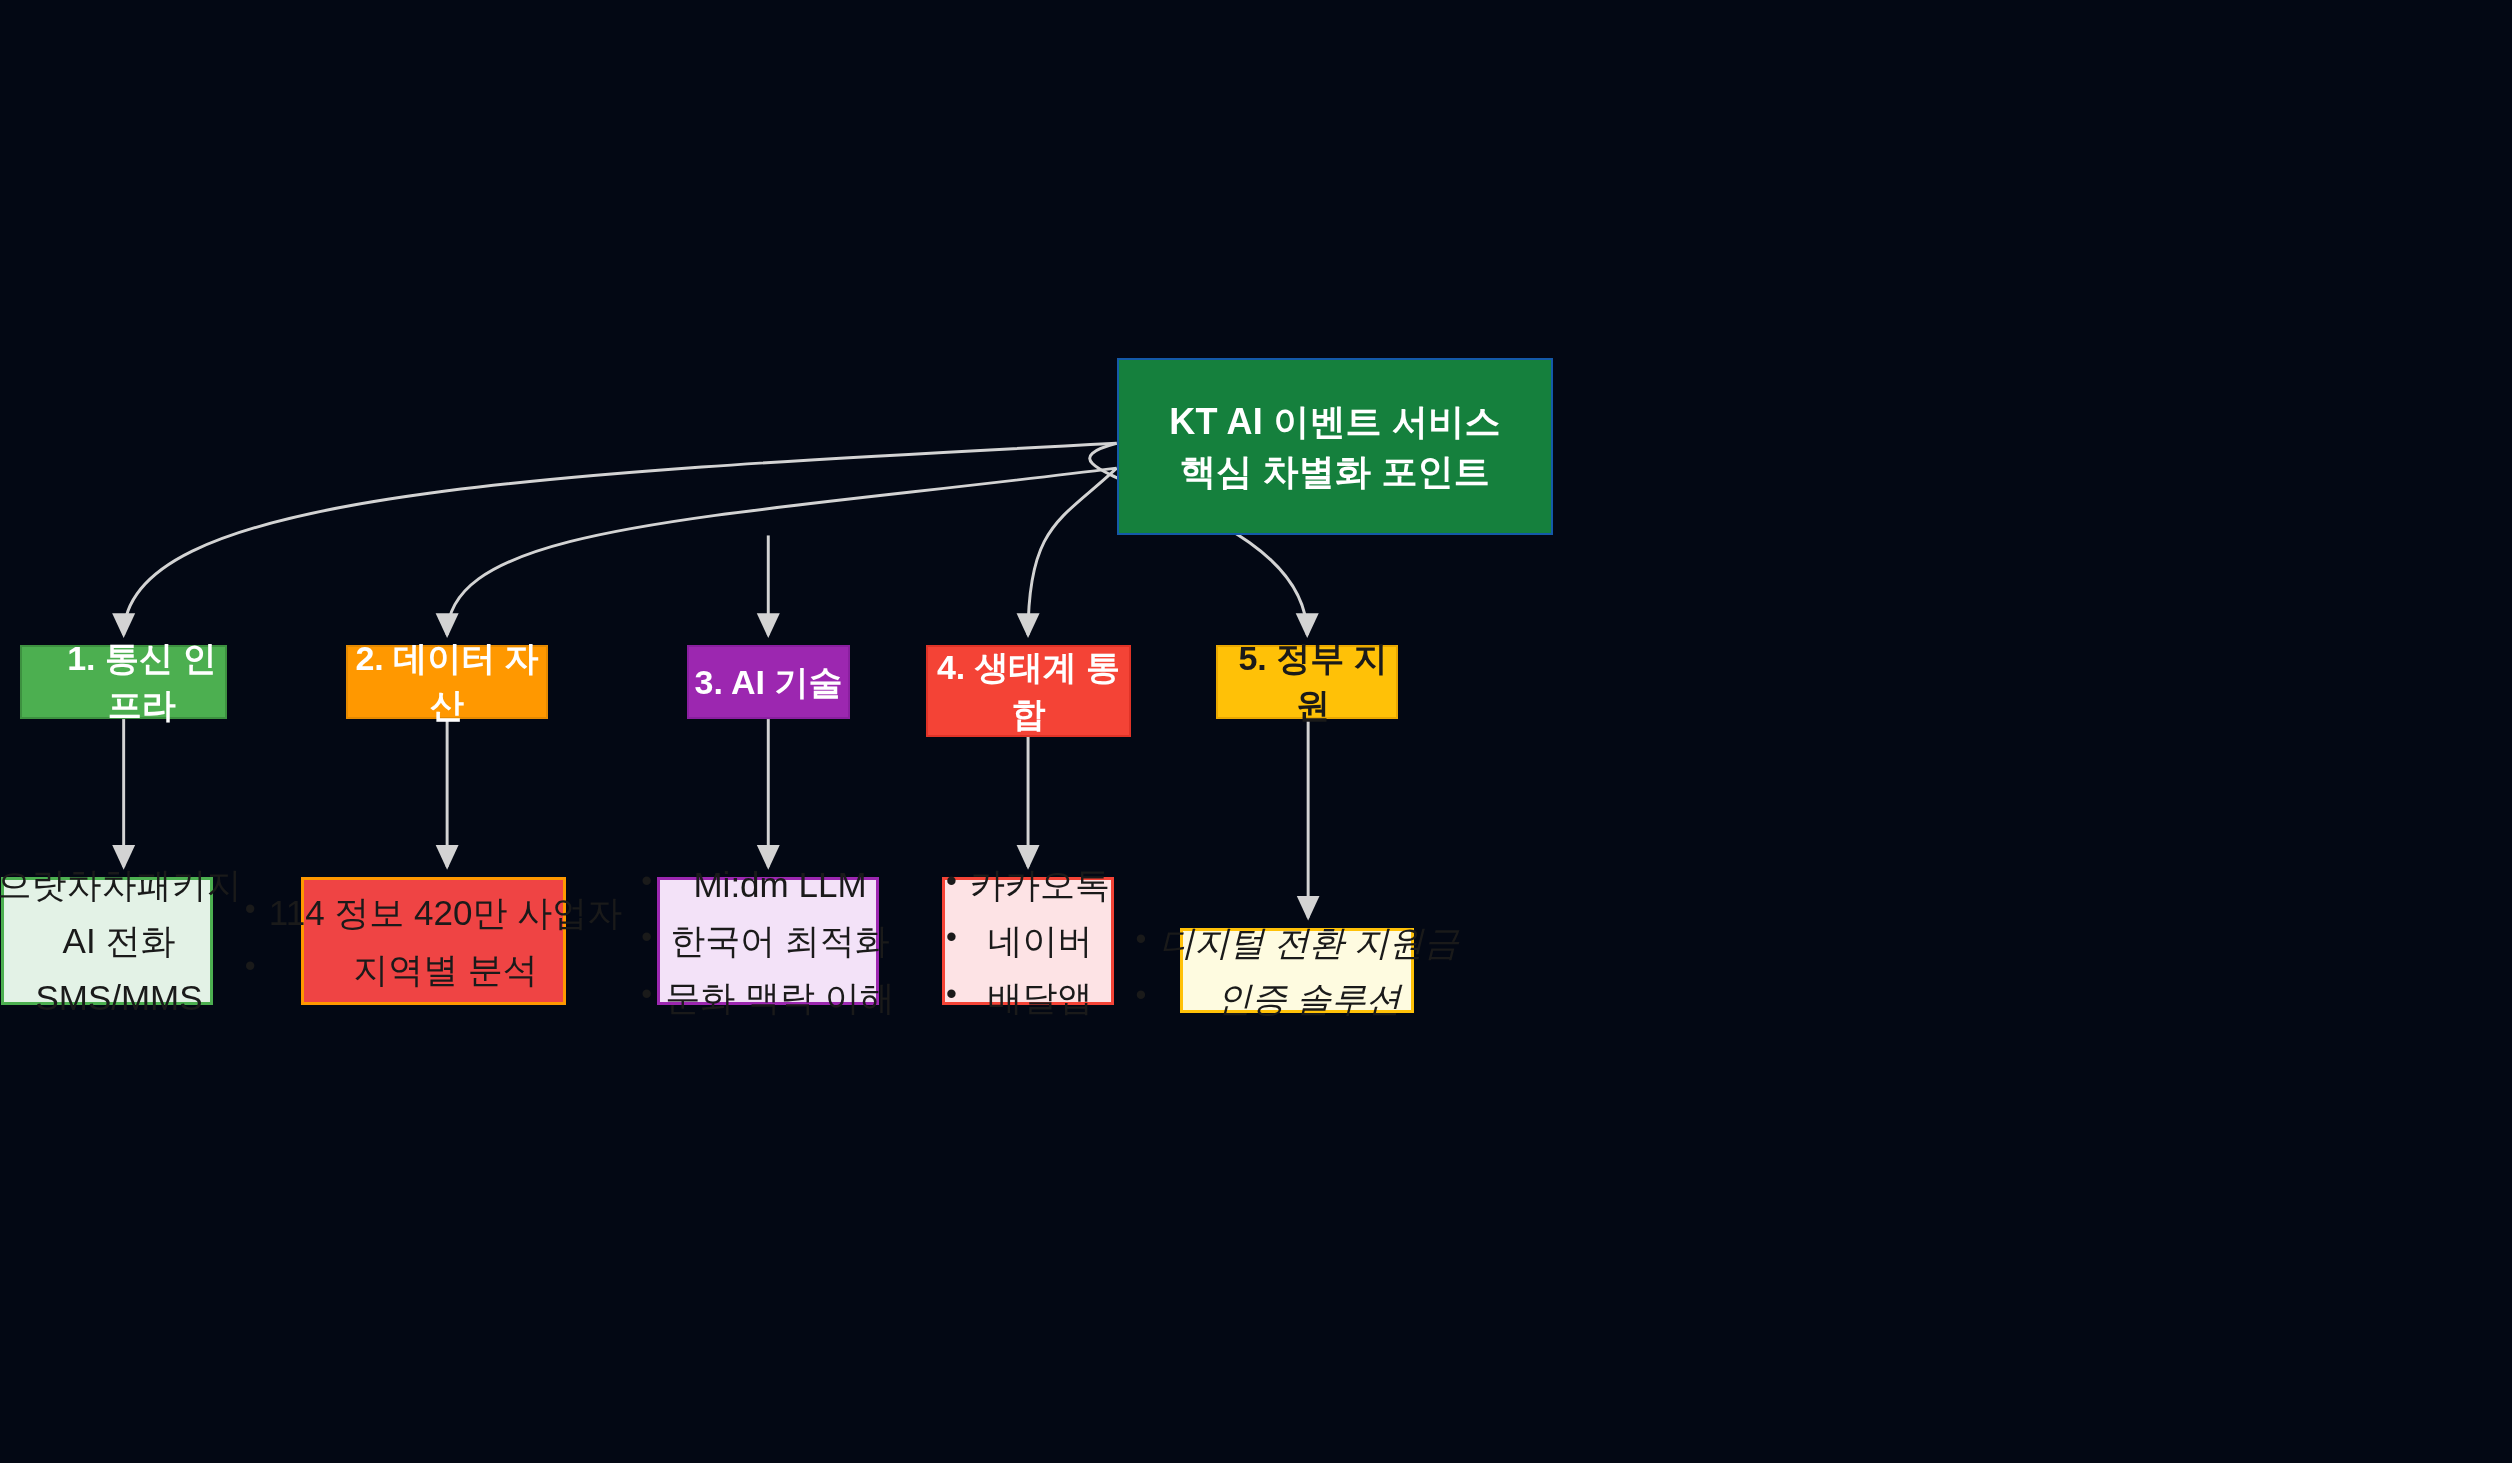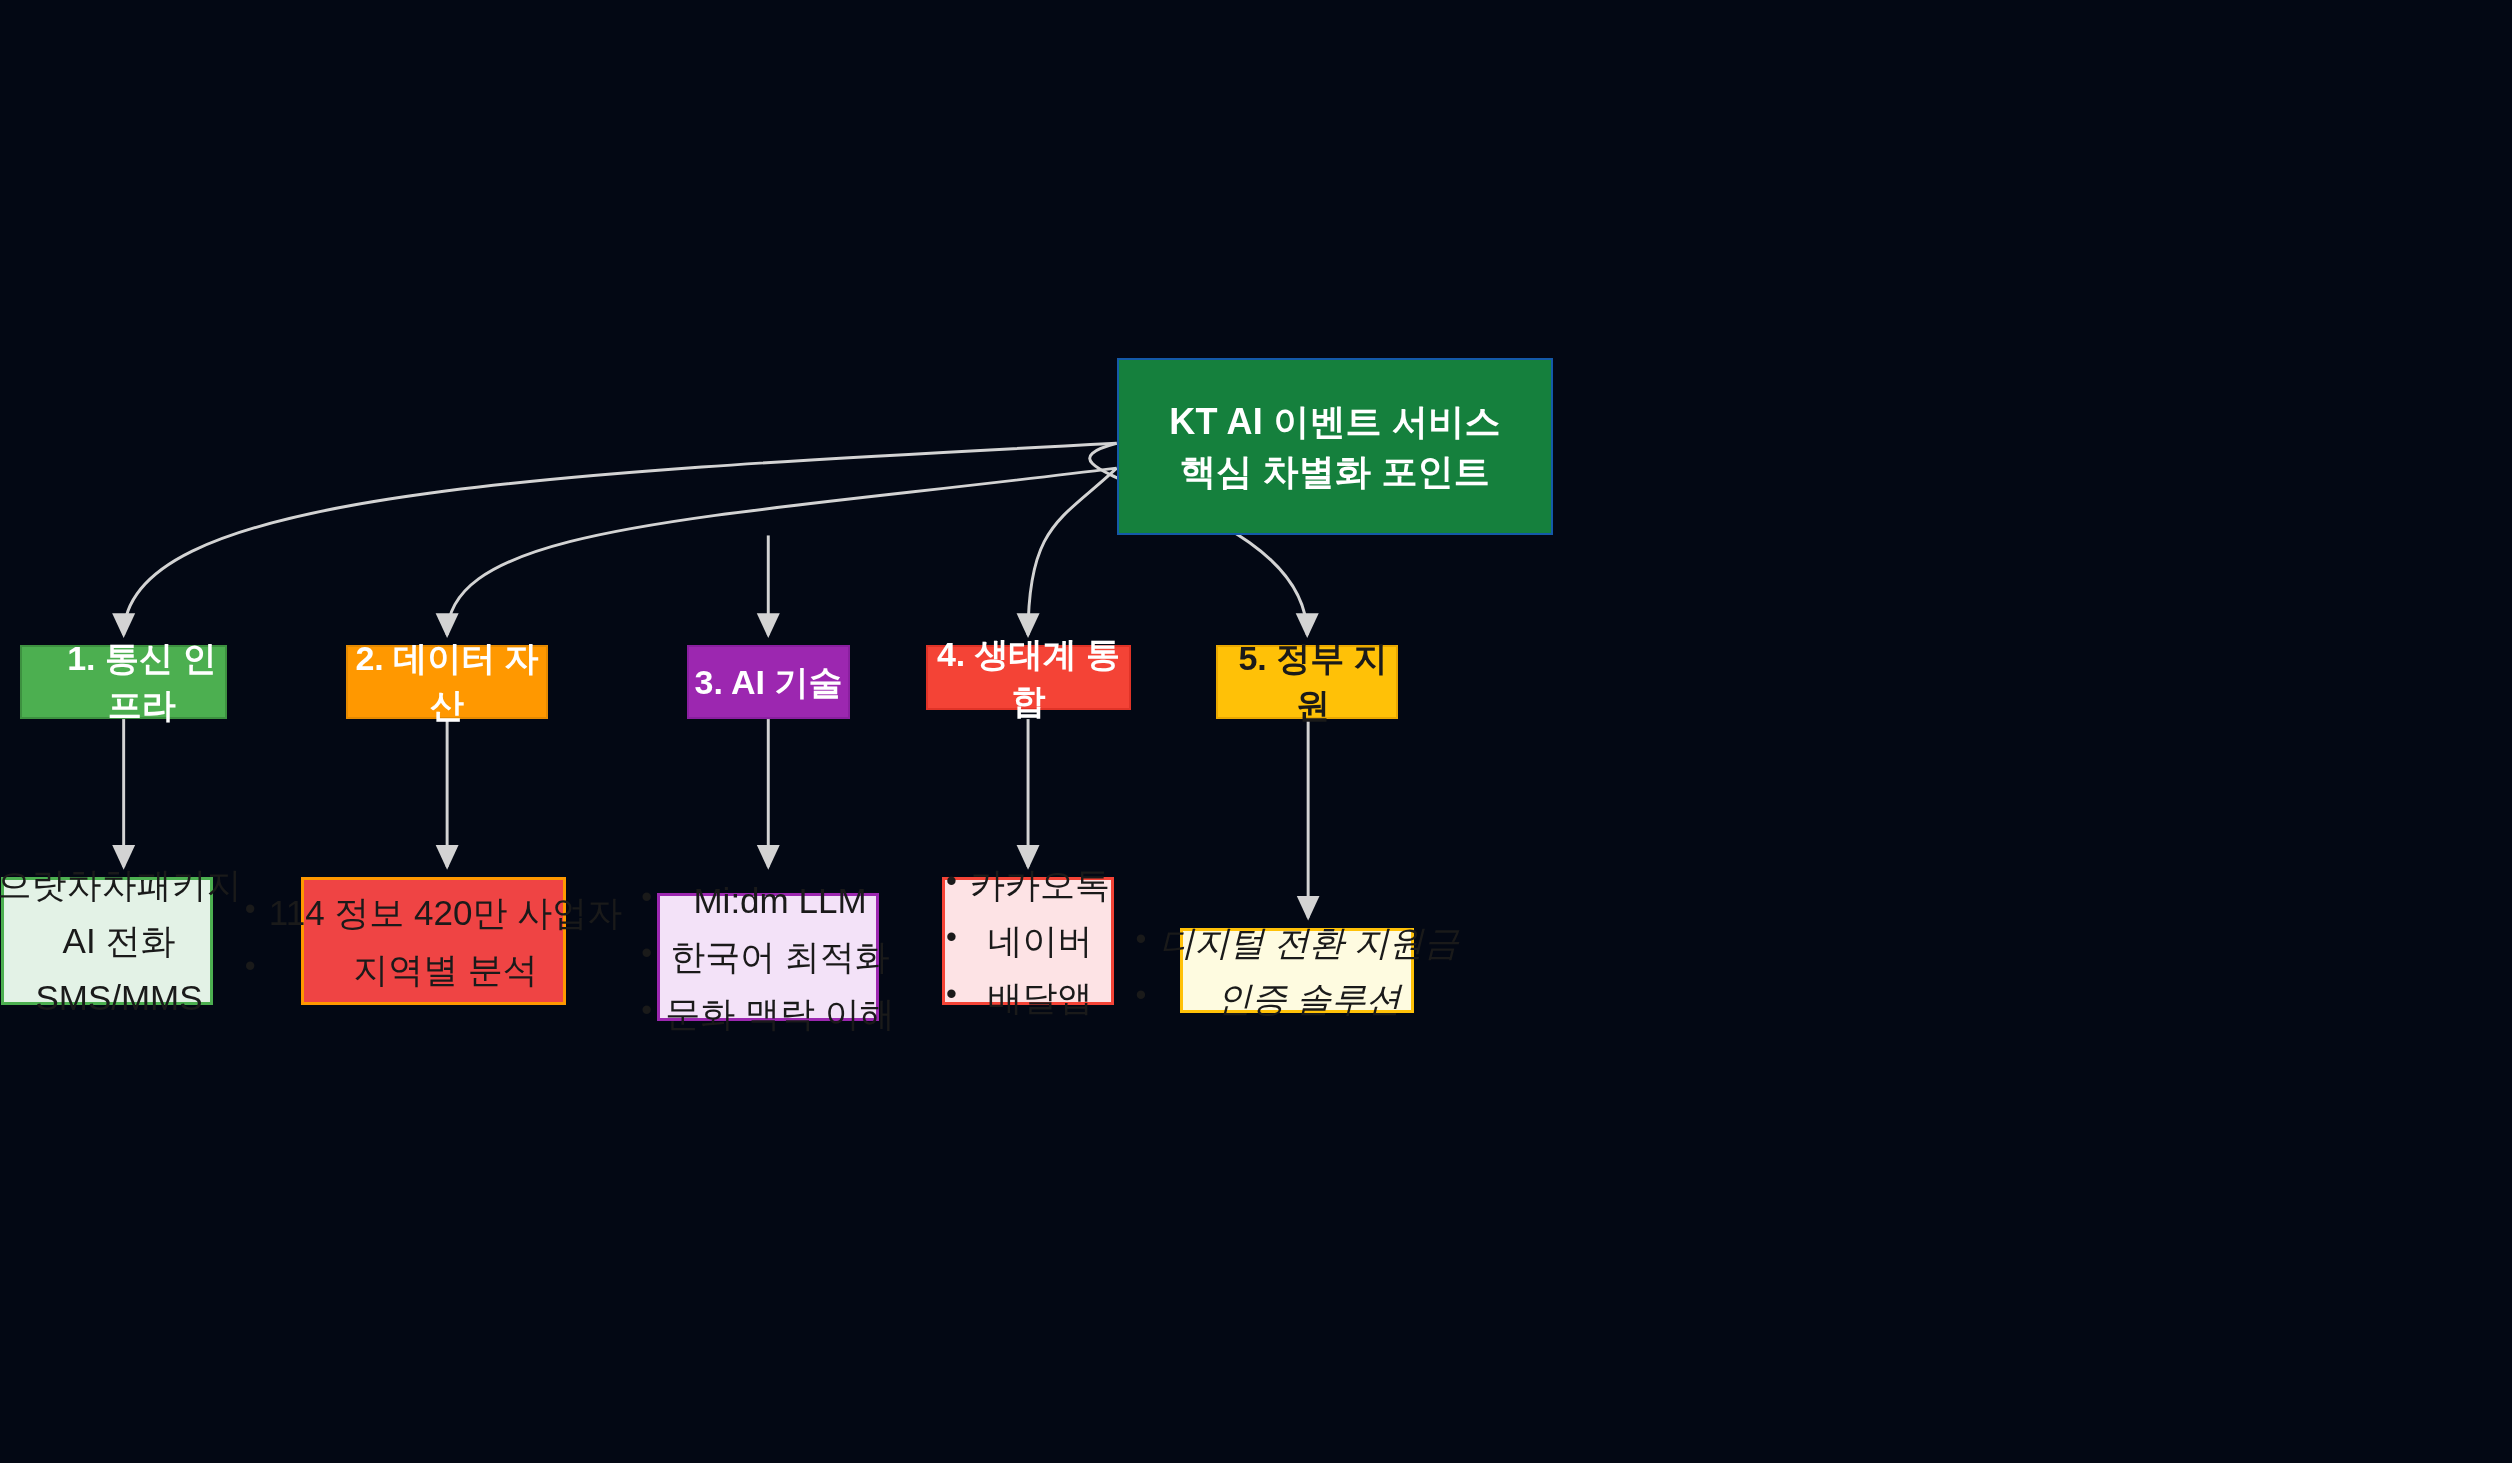--- a/index.html
+++ b/index.html
@@ -115,41 +115,41 @@
 
   <div class="node cat-node" style="left: 20.3px; top: 645px; width: 207px; height: 74px; background: rgb(76, 175, 80); border-color: rgb(61, 145, 64); color: rgb(255, 255, 255); padding-left: 36px;">
     <span class="node-label">1. 통신 인프라</span>
   </div>
   <div class="node cat-node" style="left: 346px; top: 645px; width: 202px; height: 74px; background: rgb(255, 152, 0); border-color: rgb(230, 138, 0); color: rgb(255, 255, 255);">
     <span class="node-label">2. 데이터 자산</span>
   </div>
   <div class="node cat-node" style="left: 687px; top: 645px; width: 163px; height: 74px; background: rgb(156, 39, 176); border-color: rgb(138, 31, 160); color: rgb(255, 255, 255);">
     <span class="node-label">3. AI 기술</span>
   </div>
-  <div class="node cat-node" style="left: 926px; top: 645px; width: 205px; height: 65px; background: rgb(244, 67, 54); border-color: rgb(224, 51, 39); color: rgb(255, 255, 255);">
+  <div class="node cat-node" style="left: 926px; top: 645px; width: 205px; height: 92px; background: rgb(244, 67, 54); border-color: rgb(224, 51, 39); color: rgb(255, 255, 255);">
     <span class="node-label">4. 생태계 통합</span>
   </div>
   <div class="node cat-node" style="left: 1216px; top: 645px; width: 182px; height: 74px; background: rgb(255, 193, 7); border-color: rgb(234, 168, 0); color: rgb(26, 26, 26); padding-left: 12px;">
     <span class="node-label">5. 정부 지원</span>
   </div>
 
   <div class="node detail-node" style="left: 1px; top: 877px; width: 212px; height: 128px; background: rgb(227, 242, 230); border-color: rgb(76, 175, 80);">
     <ul class="detail-list">
         <li>으랏차차패키지</li>
         <li>AI 전화</li>
         <li>SMS/MMS</li>
       </ul>
   </div>
   <div class="node detail-node" style="left: 301px; top: 877px; width: 265px; height: 128px; background: #ef4444; border-color: rgb(255, 152, 0);">
     <ul class="detail-list">
         <li>114 정보 420만 사업자</li>
         <li>지역별 분석</li>
       </ul>
   </div>
-  <div class="node detail-node" style="left: 657px; top: 877px; width: 222px; height: 128px; background: rgb(243, 226, 248); border-color: rgb(156, 39, 176); margin-top: 16px;">
+  <div class="node detail-node" style="left: 657px; top: 877px; width: 222px; height: 128px; background: rgb(243, 226, 248); border-color: rgb(156, 39, 176);">
     <ul class="detail-list">
         <li>Mi:dm LLM</li>
         <li>한국어 최적화</li>
         <li>문화 맥락 이해</li>
       </ul>
   </div>
   <div class="node detail-node" style="left: 942px; top: 877px; width: 172px; height: 128px; background: rgb(253, 227, 229); border-color: rgb(244, 67, 54);">
     <ul class="detail-list">
         <li>카카오톡</li>
         <li>네이버</li>

